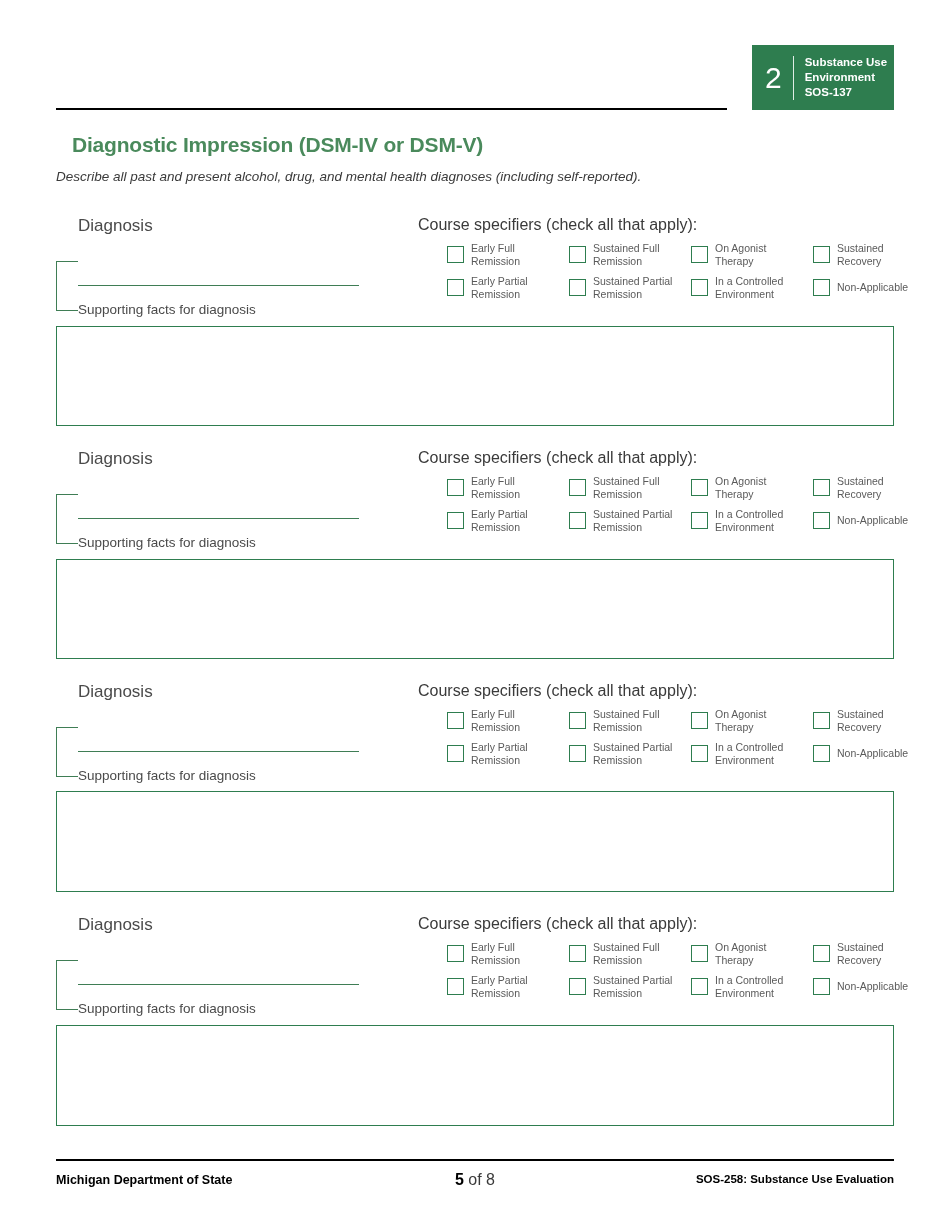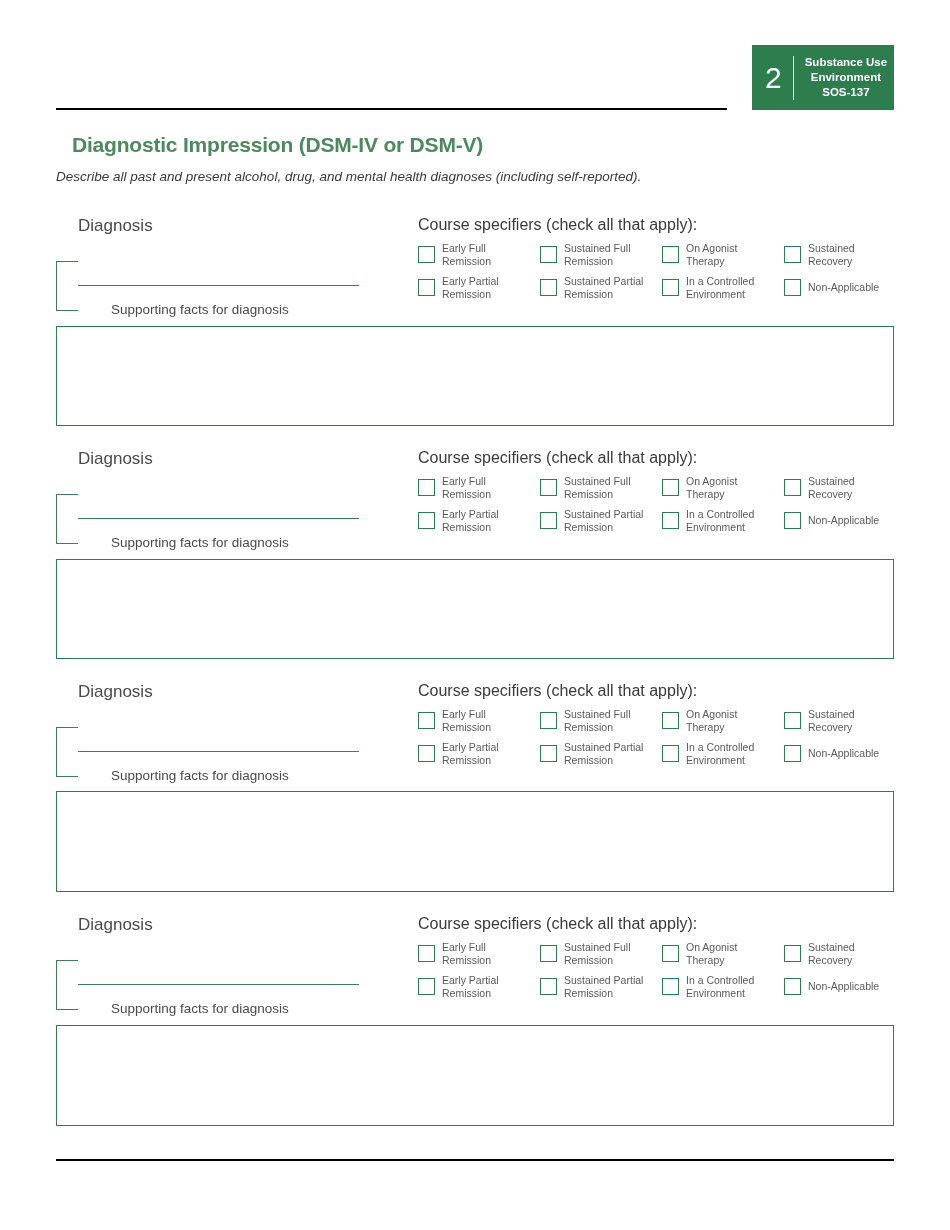--- a/index.html
+++ b/index.html
@@ -82,21 +82,20 @@
     flex-direction: column;
     justify-content: center;
   }
 
   .badge-line {
     font-size: 11.5px;
     font-weight: bold;
     color: #ffffff;
     line-height: 15px;
     white-space: nowrap;
-    text-align: center;
   }
 
   
   .section-heading {
     position: absolute;
     left: 56px;
     top: 133px;
     font-size: 21px;
     font-weight: bold;
     color: #4a8a5c;
@@ -152,21 +151,20 @@
     background: #3f7d55;
   }
 
   .support-label {
     position: absolute;
     left: 78px;
     top: 86px;
     font-size: 13.5px;
     color: #4a4a4a;
     white-space: nowrap;
-    margin-left: 33px;
   }
 
   
   .spec-title {
     position: absolute;
     left: 418px;
     top: 0;
     font-size: 16px;
     color: #3a3a3a;
     white-space: nowrap;
@@ -175,20 +173,21 @@
   .spec-grid {
     position: absolute;
     left: 418px;
     top: 26px;
     width: 500px;
   }
 
   .spec-row {
     display: flex;
     margin-bottom: 8px;
+    margin-left: 29px;
   }
 
   .spec-item {
     display: flex;
     align-items: center;
     width: 122px;
     flex: 0 0 122px;
   }
 
   .checkbox {
@@ -497,18 +496,25 @@
             <div class="spec-item">
               <div class="checkbox"></div>
               <div class="spec-label">Non-Applicable</div>
             </div>
           </div>
         </div>
       </div>
     </div>
 
   <div class="footer-rule"></div>
+  <div class="footer">
+    <div class="footer-left">Michigan Department of State</div>
+    <div class="footer-center">
+      <span class="pg-cur">5</span><span> of </span><span>8</span>
+    </div>
+    <div class="footer-right">SOS-258: Substance Use Evaluation</div>
+  </div>
 
 <div class="facts-box" style="top: 326px; height: 100px; position: absolute;"></div>
     <div class="facts-box" style="top: 559px; height: 100px; position: absolute;"></div>
     <div class="facts-box" style="top: 791px; height: 101px; position: absolute;"></div>
     <div class="facts-box" style="top: 1025px; height: 101px; position: absolute;"></div>
   </div>
 
 </body></html>

